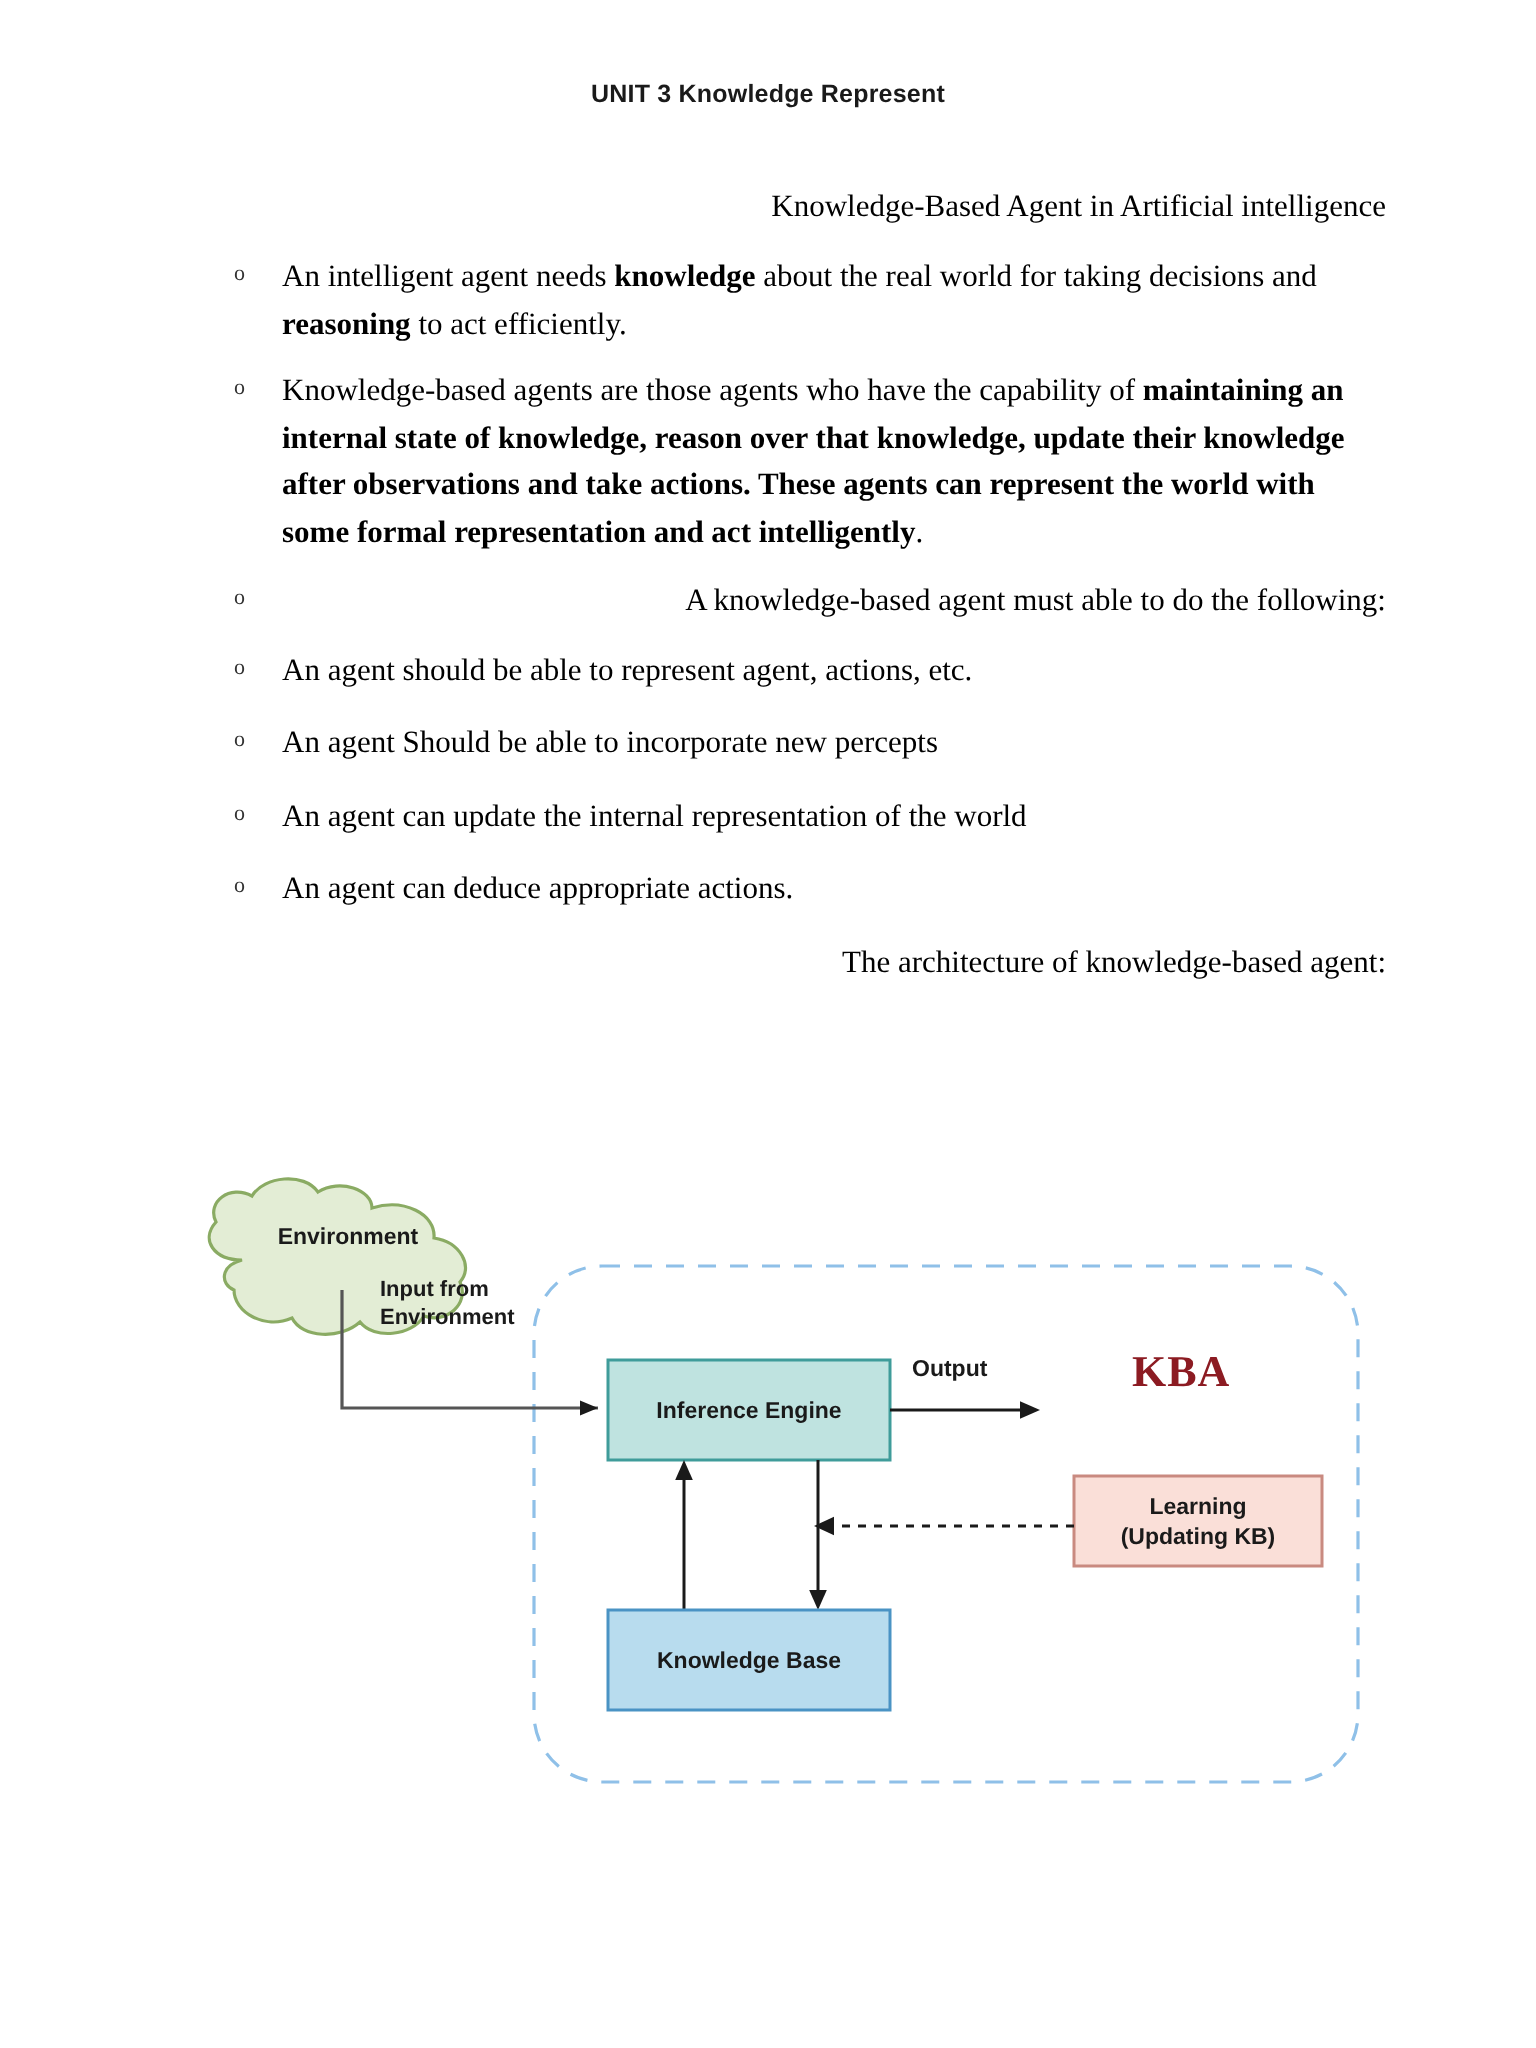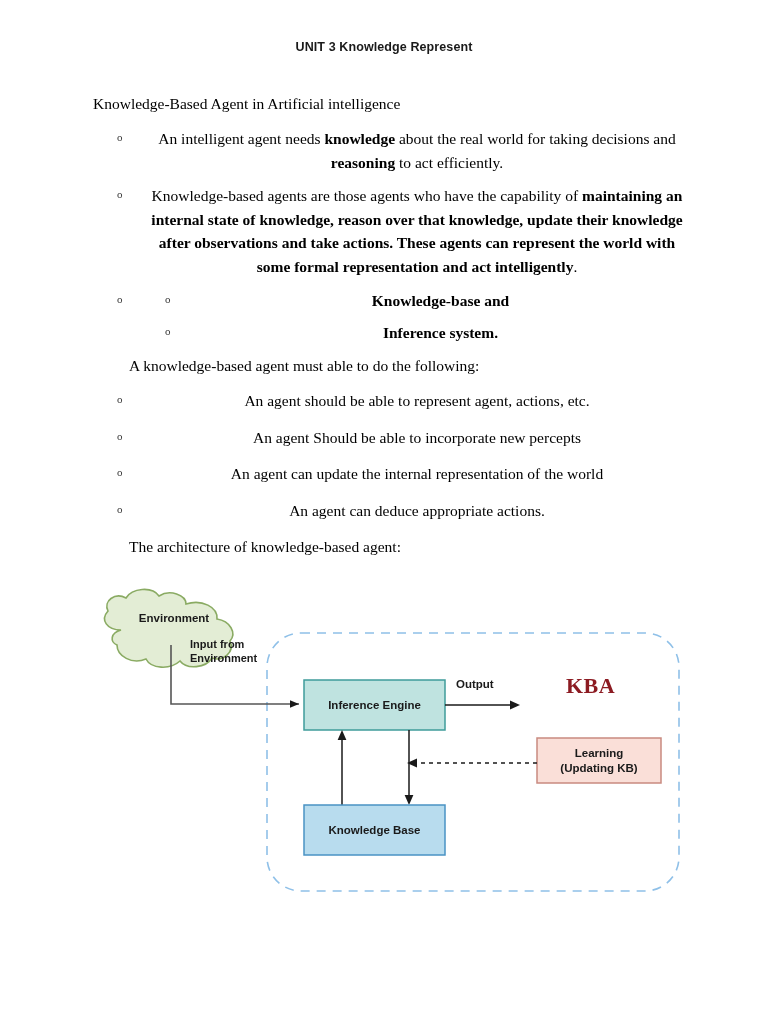--- a/index.html
+++ b/index.html
@@ -42,34 +42,34 @@
     position: absolute;
     left: 93px;
     width: 600px;
     top: 92px;
   }
 
   .para {
     font-size: 15.5px;
     line-height: 1.5;
     margin: 0 0 12px 0;
+    text-align: right;
   }
 
   ul.bullets {
     list-style: none;
     margin: 0;
     padding: 0;
   }
   ul.bullets > li {
     position: relative;
     padding-left: 48px;
     font-size: 15.5px;
     line-height: 1.52;
     margin-bottom: 10px;
-    text-align: center;
   }
   ul.bullets > li::before {
     content: "o";
     position: absolute;
     left: 24px;
     top: 0px;
     font-family: "Liberation Serif", serif;
     font-size: 11px;
     line-height: 1.9;
     color: #333;
@@ -141,24 +141,21 @@
 
   <div class="doc-header">UNIT 3 Knowledge Represent</div>
 
   <div class="body-text">
 
     <p class="para">Knowledge-Based Agent in Artificial intelligence</p>
 
     <ul class="bullets" id="list1">
         <li><span>An intelligent agent needs </span><span class="b">knowledge</span><span> about the real world for taking decisions and </span><span class="b">reasoning</span><span> to act efficiently.</span></li>
         <li><span>Knowledge-based agents are those agents who have the capability of </span><span class="b">maintaining an internal state of knowledge, reason over that knowledge, update their knowledge after observations and take actions. These agents can represent the world with some formal representation and act intelligently</span><span>.</span></li>
-        <li><ul class="subbullets">
-            <li><span class="b">Knowledge-base and</span></li>
-            <li><span class="b">Inference system</span><span>.</span></li>
-          </ul></li>
+        <li></li>
       </ul>
 
     <p class="para sec-lead">A knowledge-based agent must able to do the following:</p>
 
     <ul class="bullets tight" id="list2">
         <li>An agent should be able to represent agent, actions, etc.</li>
         <li>An agent Should be able to incorporate new percepts</li>
         <li>An agent can update the internal representation of the world</li>
         <li>An agent can deduce appropriate actions.</li>
       </ul>

